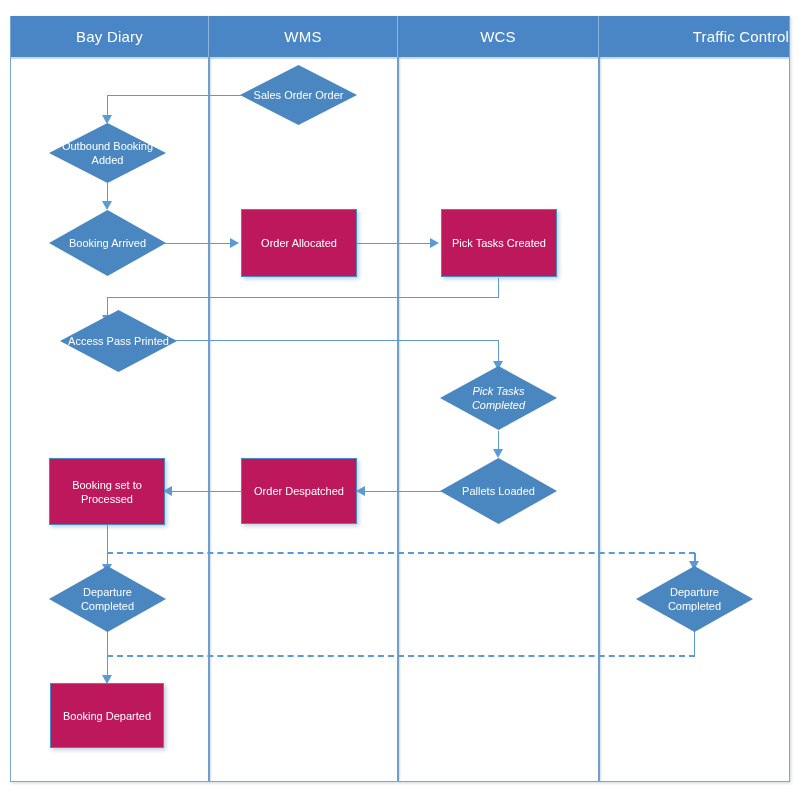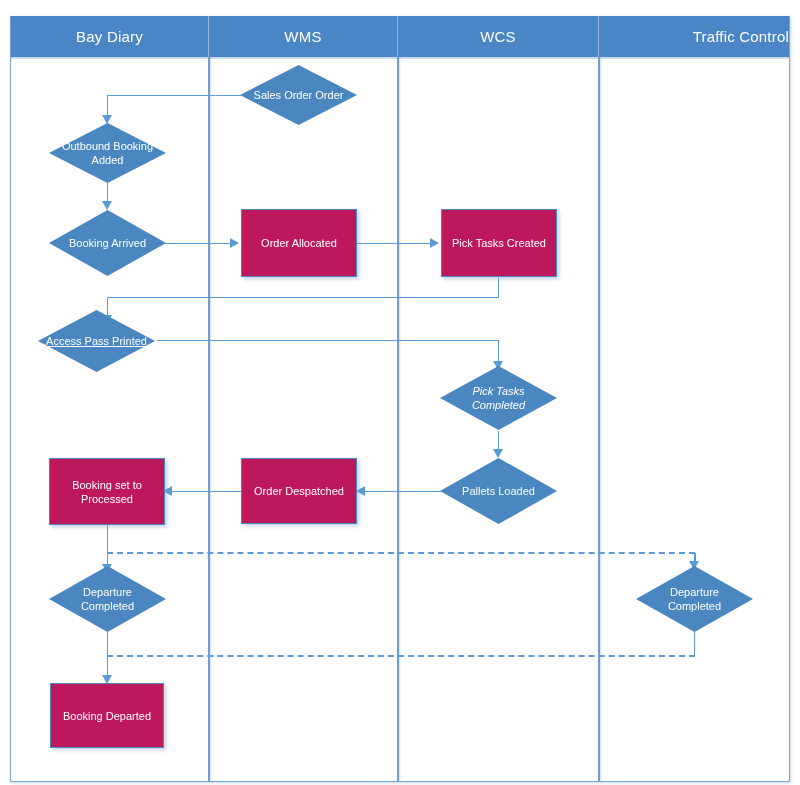--- a/index.html
+++ b/index.html
@@ -219,21 +219,21 @@
   </div>
 
   <div class="node rect" style="left:241px; top:201px; width:116px; height:68px;">
     <span class="dlabel">Order Allocated</span>
   </div>
 
   <div class="node rect" style="left:441px; top:201px; width:116px; height:68px;">
     <span class="dlabel">Pick Tasks Created</span>
   </div>
 
-  <div class="node diamond" style="left:38px; top:302px; width:117px; height:62px;text-decoration:underline;">
+  <div class="node diamond" style="left:60px; top:302px; width:117px; height:62px;">
     <span class="dshape"></span>
     <span class="dlabel">Access Pass Printed</span>
   </div>
 
   <div class="node diamond" style="left:440px; top:358px; width:117px; height:64px;font-style:italic;">
     <span class="dshape"></span>
     <span class="dlabel">Pick Tasks Completed</span>
   </div>
 
   <div class="node diamond" style="left:440px; top:450px; width:117px; height:66px;">

